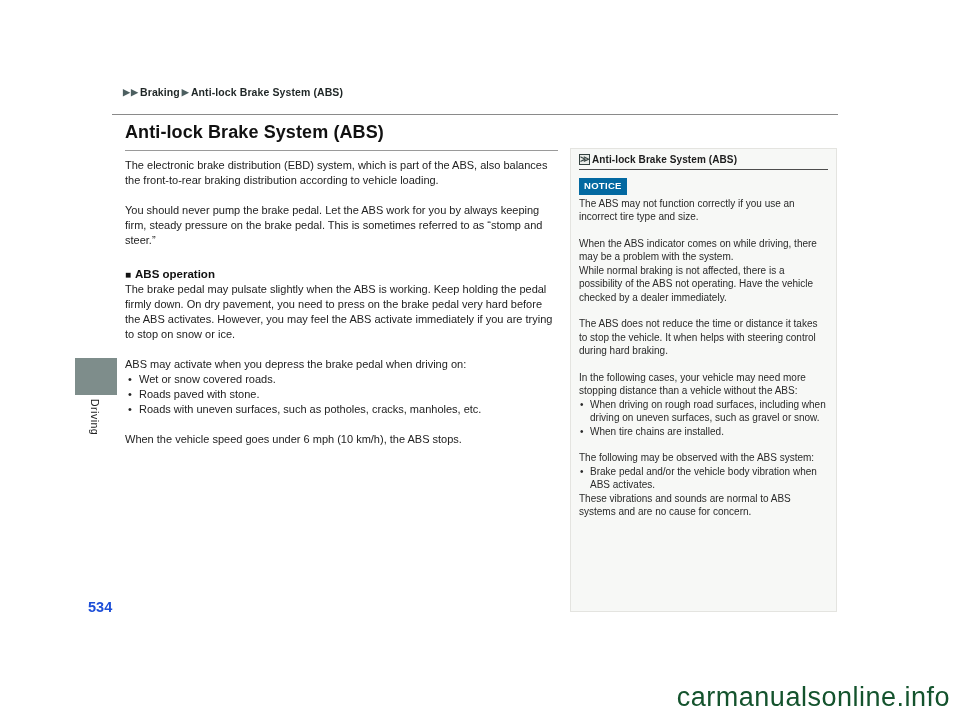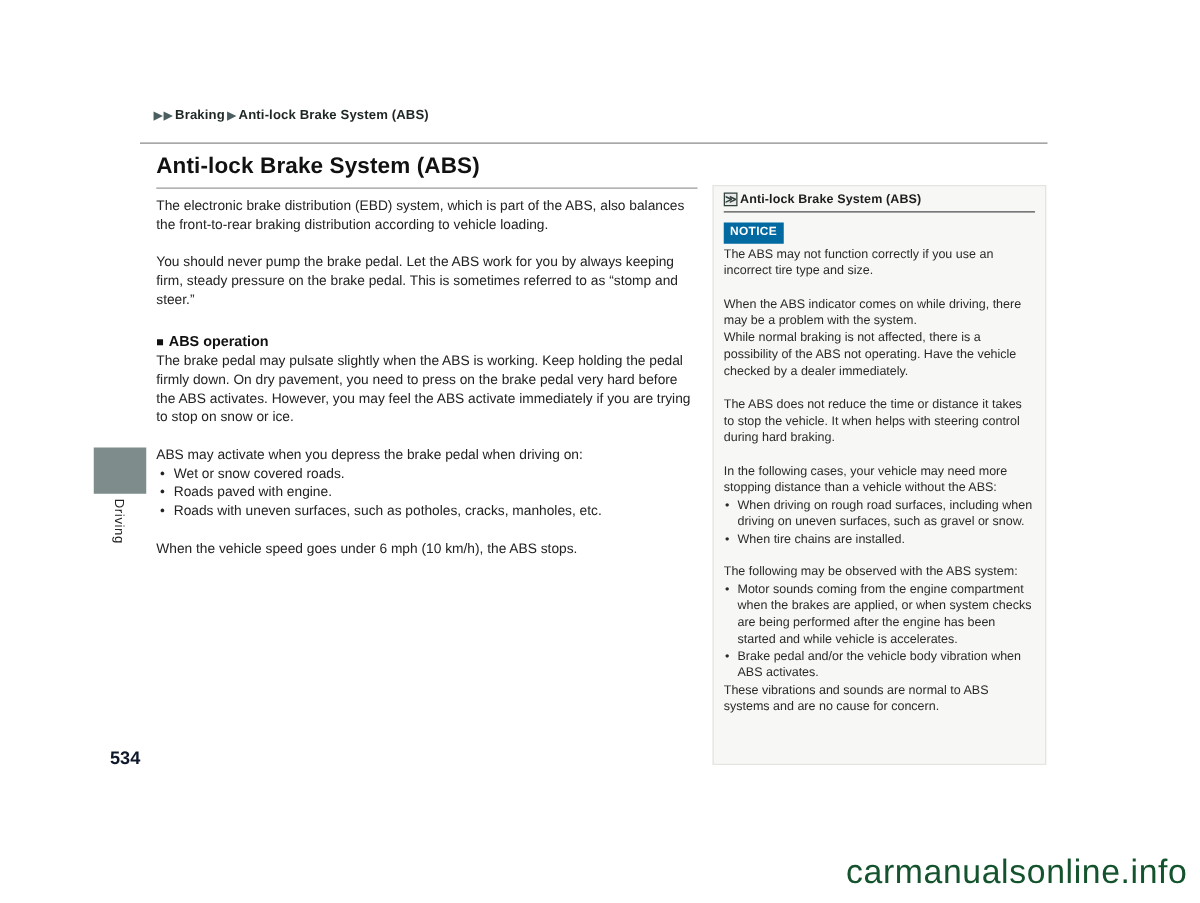--- a/index.html
+++ b/index.html
@@ -97,21 +97,21 @@
   }
   .chapter-label {
     position: absolute; left: 89px; top: 399px;
     writing-mode: vertical-rl;
     font-size: 10.5px; color: #222; letter-spacing: 0.5px;
   }
 
   
   .page-number {
     position: absolute; left: 88px; top: 599px;
-    font-size: 14.5px; font-weight: bold; color: #0f172a;
+    font-size: 14.5px; font-weight: bold; color: #1d4ed8;
   }
 
   
   .watermark {
     position: absolute; right: 10px; top: 682px;
     font-size: 27px; color: #14532d;
     letter-spacing: 0.5px;
     text-decoration: none;
     font-family: "Liberation Sans", sans-serif;
   }
@@ -137,21 +137,21 @@
 
     <h2 class="section-heading">
       <span class="section-marker">■</span>
       <span>ABS operation</span>
     </h2>
     <p>The brake pedal may pulsate slightly when the ABS is working. Keep holding the pedal firmly down. On dry pavement, you need to press on the brake pedal very hard before the ABS activates. However, you may feel the ABS activate immediately if you are trying to stop on snow or ice.</p>
 
     <p class="intro-line">ABS may activate when you depress the brake pedal when driving on:</p>
     <ul class="main-list">
       <li>Wet or snow covered roads.</li>
-      <li>Roads paved with engine.</li>
+      <li>Roads paved with stone.</li>
       <li>Roads with uneven surfaces, such as potholes, cracks, manholes, etc.</li>
     </ul>
 
     <p>When the vehicle speed goes under 6 mph (10 km/h), the ABS stops.</p>
   </div>
 </div>
 
 <div class="sidebar">
   <div class="sb-title-row">
     <span class="sb-ref-icon">≫</span>
@@ -165,21 +165,20 @@
     <p class="sb-p">The ABS does not reduce the time or distance it takes to stop the vehicle. It when helps with steering control during hard braking.</p>
 
     <p class="sb-p tight">In the following cases, your vehicle may need more stopping distance than a vehicle without the ABS:</p>
     <ul class="sb-list gap-after">
       <li>When driving on rough road surfaces, including when driving on uneven surfaces, such as gravel or snow.</li>
       <li>When tire chains are installed.</li>
     </ul>
 
     <p class="sb-p tight">The following may be observed with the ABS system:</p>
     <ul class="sb-list">
-      <li>Motor sounds coming from the engine compartment when the brakes are applied, or when system checks are being performed after the engine has been started and while vehicle is accelerates.</li>
       <li>Brake pedal and/or the vehicle body vibration when ABS activates.</li>
     </ul>
     <p class="sb-p tight">These vibrations and sounds are normal to ABS systems and are no cause for concern.</p>
   </div>
 </div>
 
 <div class="chapter-tab"></div>
 <div class="chapter-label">Driving</div>
 
 <div class="page-number">534</div>

